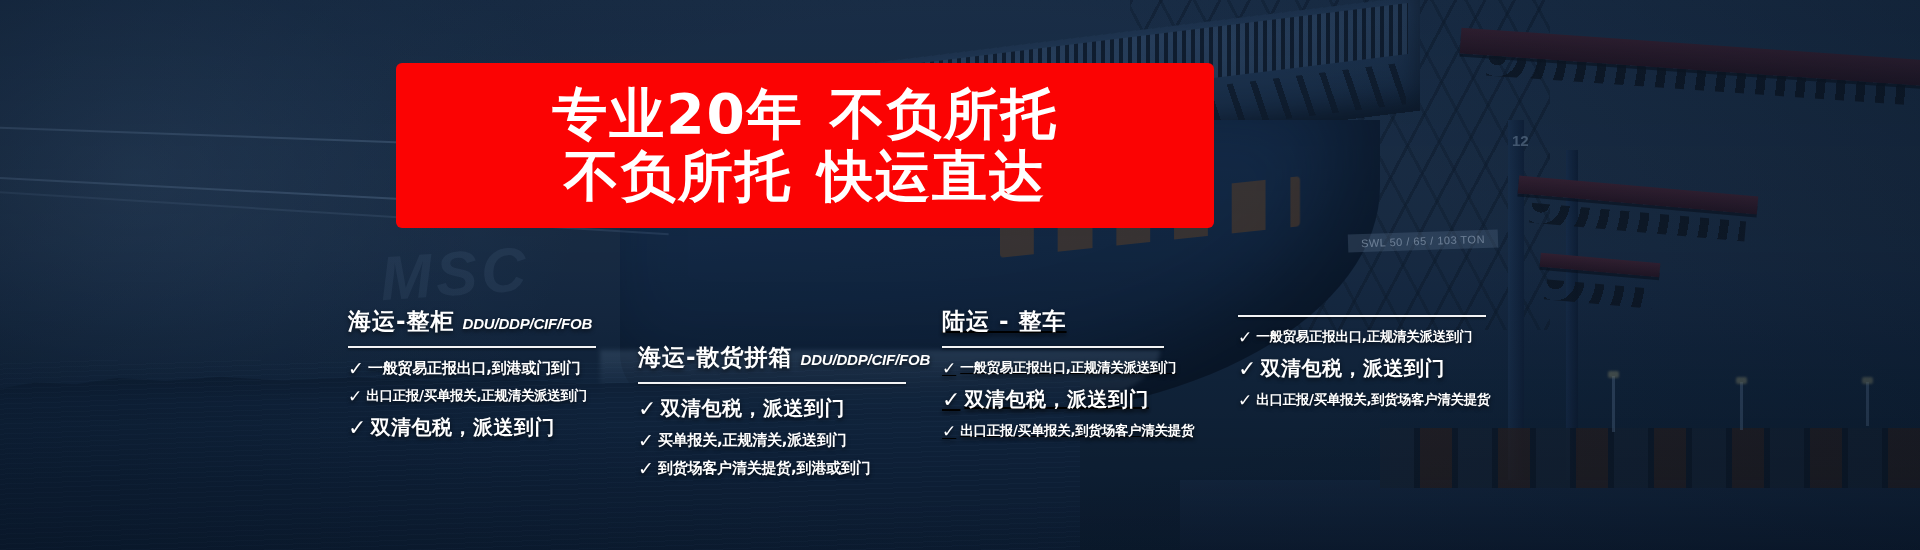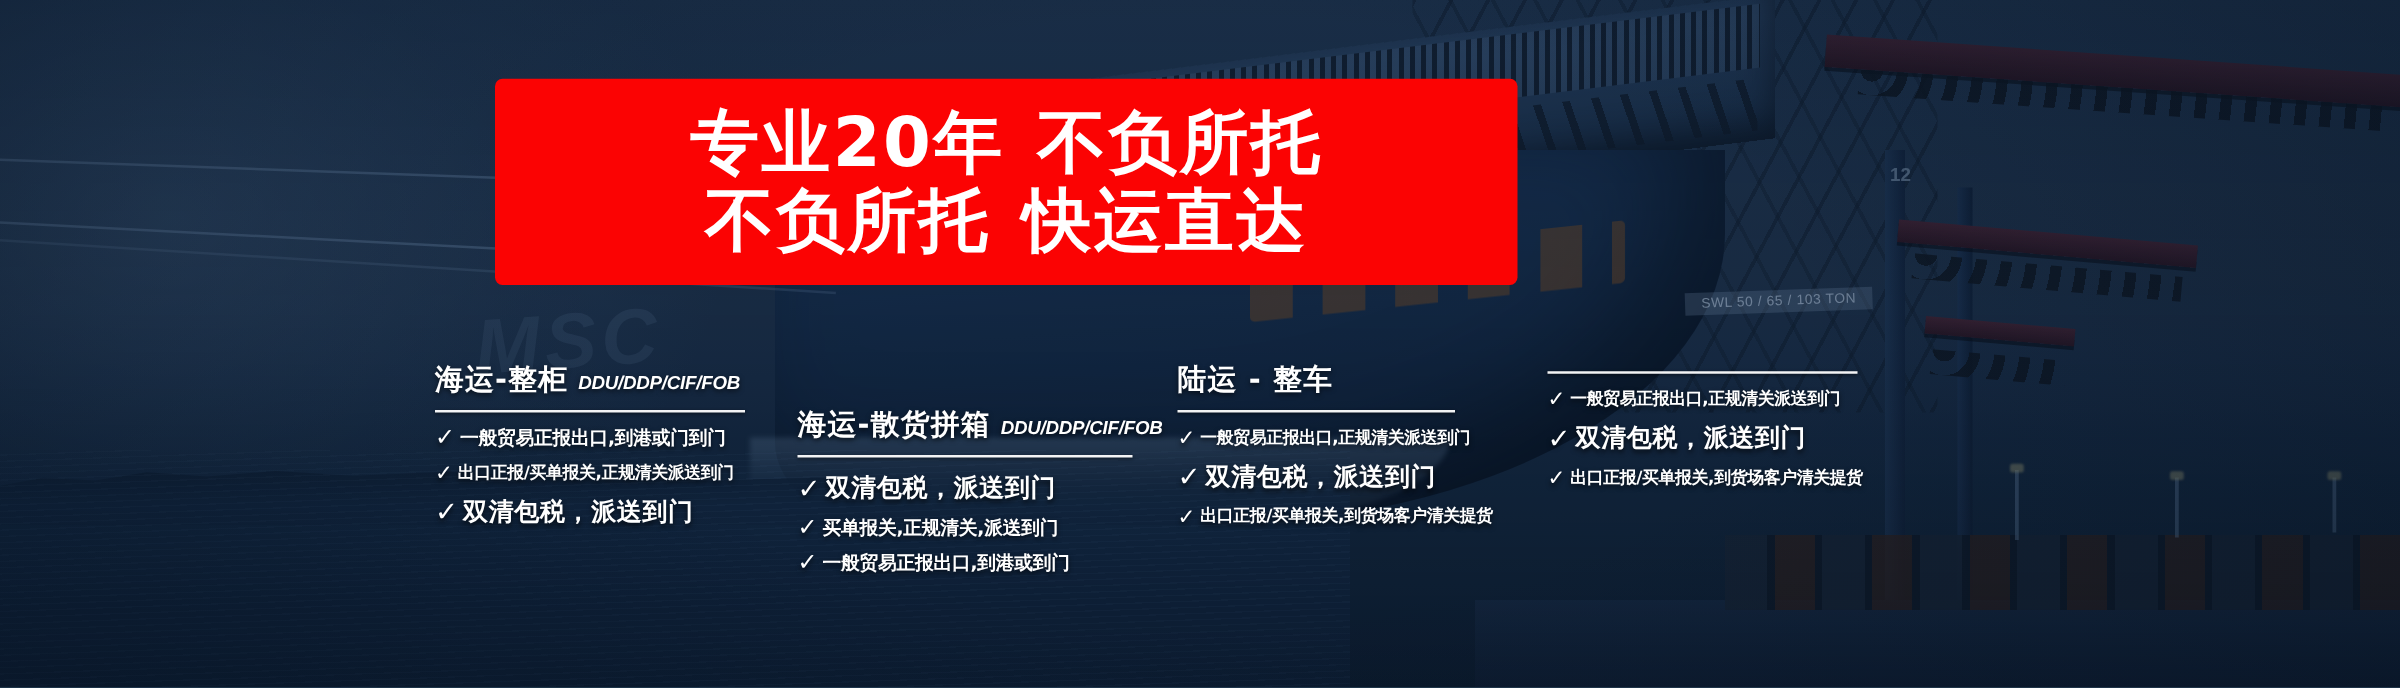--- a/index.html
+++ b/index.html
@@ -208,31 +208,31 @@
     line-height:1.08;
     letter-spacing:2px;
     white-space:nowrap;
     font-family:"DejaVu Sans","Liberation Sans",sans-serif;
   }
   .red-line .gap{ display:inline-block; width:26px; }
 
   
   .services{
     position:absolute;
-    left:0; top:284px; width:1764px; height:130px;
+    left:0; top:302px; width:1764px; height:130px;
     display:flex;
     z-index:5;
   }
   .col{
     position:relative;
     padding-top:4px;
   }
   .col-1{ width:300px; margin-left:348px; }
   .col-2{ width:308px; margin-left:-10px;margin-top:36px; }
-  .col-3{ width:296px; margin-left:-4px; }
+  .col-3{ width:296px; margin-left:-4px;text-decoration:underline; }
   .col-4{ width:300px; margin-left:0px; }
 
   .col-head{
     display:flex; align-items:baseline;
     color:#ffffff;
     white-space:nowrap;
     text-shadow:0 2px 4px rgba(0,0,0,.65);
   }
   .col-head .title{
     font-size:23px; font-weight:700; letter-spacing:1px;
@@ -369,21 +369,21 @@
       <div class="item lg">
         <span class="tick">✓</span>
         <span class="txt">双清包税，派送到门</span>
       </div>
       <div class="item sm">
         <span class="tick">✓</span>
         <span class="txt">买单报关,正规清关,派送到门</span>
       </div>
       <div class="item sm">
         <span class="tick">✓</span>
-        <span class="txt">一般贸易正报出口,到港或到门</span>
+        <span class="txt">到货场客户清关提货,到港或到门</span>
       </div>
     </div>
 
     <div class="col col-3">
       <div class="col-head">
         <span class="title">陆运 - 整车</span>
         <span class="tag"></span>
       </div>
       <div class="col-rule"></div>
       <div class="item xs">

